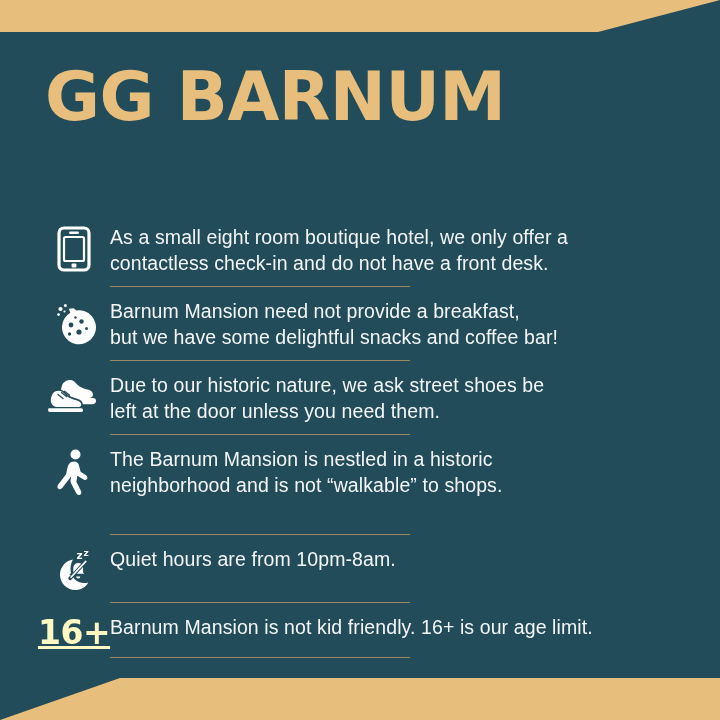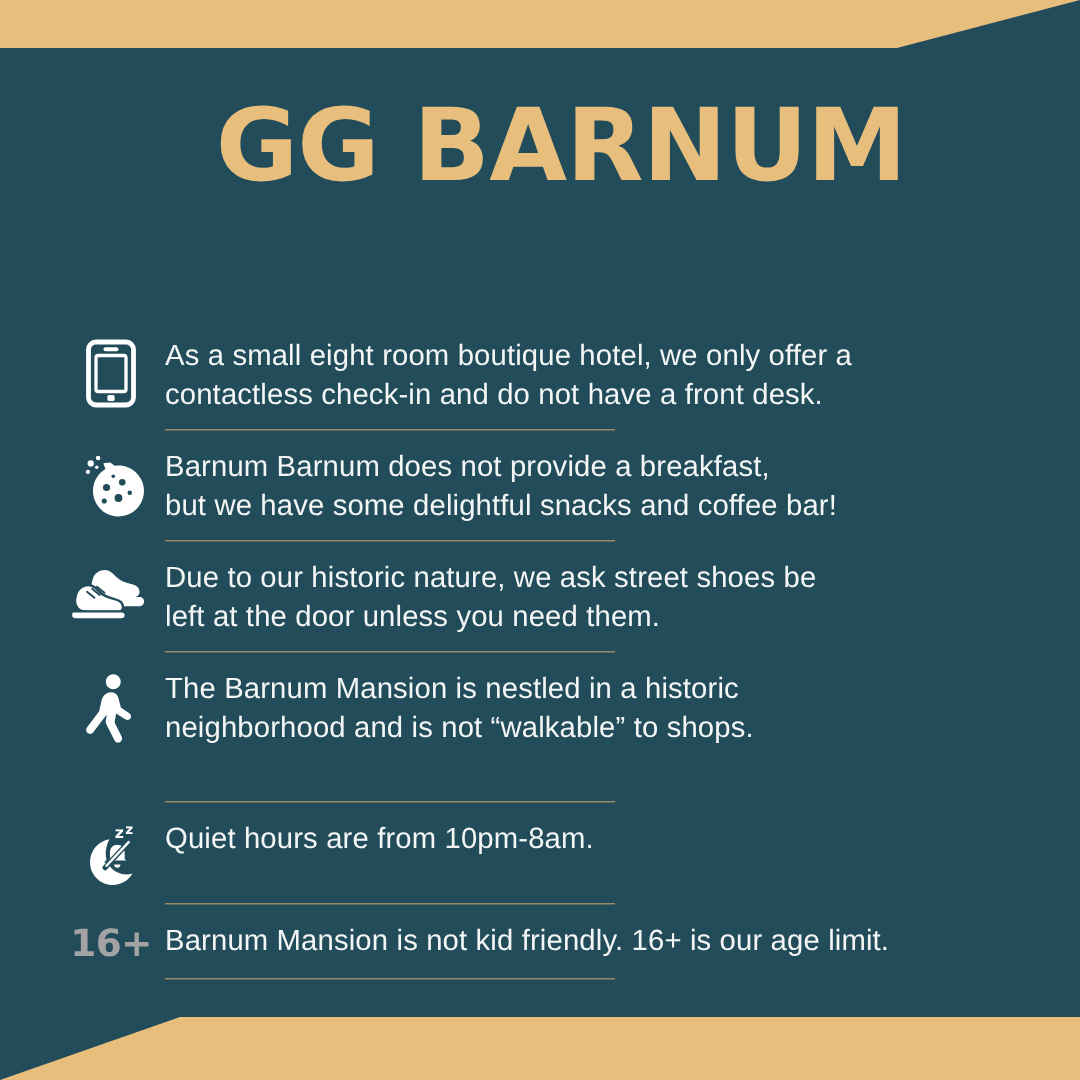--- a/index.html
+++ b/index.html
@@ -35,24 +35,23 @@
   }
   #banner-bottom {
     bottom: 0;
     height: 42px;
     clip-path: polygon(120px 0, 720px 0, 720px 42px, 0 42px, 0 42px);
   }
 
   
   #title-block {
     position: absolute;
-    left: 64px;
+    left: 45px;
     top: 62px;
     width: 620px;
-    text-align: center;
   }
   .title-line {
     color: #e8be7d;
     font-family: "DejaVu Sans", sans-serif;
     font-weight: 700;
     font-size: 67px;
     line-height: 70px;
     letter-spacing: -0.5px;
     white-space: nowrap;
   }
@@ -74,26 +73,27 @@
   .icon-cell {
     width: 72px;
     min-width: 72px;
     display: flex;
     align-items: center;
     justify-content: center;
     padding-top: 4px;
   }
   .icon-cell svg { display: block; }
   .badge-16 {
-    color: #a3a3a3;
+    color: #fef9c3;
     font-family: "DejaVu Sans", sans-serif;
     font-weight: 700;
-    font-size: 25px;
+    font-size: 33px;
     letter-spacing: -0.5px;
     line-height: 1;
+    text-decoration: underline;
   }
   .text-cell {
     flex: 1;
     color: #f4f6f6;
     font-size: 19.5px;
     line-height: 26px;
     padding-top: 2px;
     letter-spacing: 0.1px;
   }
   .text-cell .ln { display: block; white-space: nowrap; }
@@ -150,21 +150,21 @@
           <circle cx="13.5" cy="11.5" r="1.1" fill="#ffffff"></circle>
           <circle cx="20" cy="25" r="2.4" fill="#224c5a"></circle>
           <circle cx="30.5" cy="21.5" r="2.2" fill="#224c5a"></circle>
           <circle cx="28" cy="32" r="2.6" fill="#224c5a"></circle>
           <circle cx="18.5" cy="34" r="1.7" fill="#224c5a"></circle>
           <circle cx="35.5" cy="28.5" r="1.5" fill="#224c5a"></circle>
           <circle cx="24.5" cy="17.5" r="1.2" fill="#224c5a"></circle>
         </svg>
       </div>
       <div class="text-cell">
-        <span class="ln">Barnum Barnum does not provide a breakfast,</span>
+        <span class="ln">Barnum Mansion need not provide a breakfast,</span>
         <span class="ln">but we have some delightful snacks and coffee bar!</span>
       </div>
     </div>
     <div class="divider"></div>
 
     <div class="info-row row-2l">
       <div class="icon-cell">
         <svg width="56" height="40" viewBox="0 0 56 40" fill="none">
           <path d="M24 6c3 0 5 2 7.2 4.4 2.4 2.6 6 4 10.2 5 3.4.8 5.6 2.2 5.6 5.2 0 2-1.4 3.4-4 3.4H24c-4.4 0-7.2-1.6-8.4-4.4-1-2.4-.6-5.6.6-8.6C17.2 8.2 20.4 6 24 6z" fill="#ffffff"></path>
           <path d="M11.6 24H47c2 0 3 1.2 3 3s-1.2 3.2-3.6 3.2H13c-2.4 0-3.6-1.2-3.6-3.2S9.8 24 11.6 24z" fill="#ffffff"></path>

